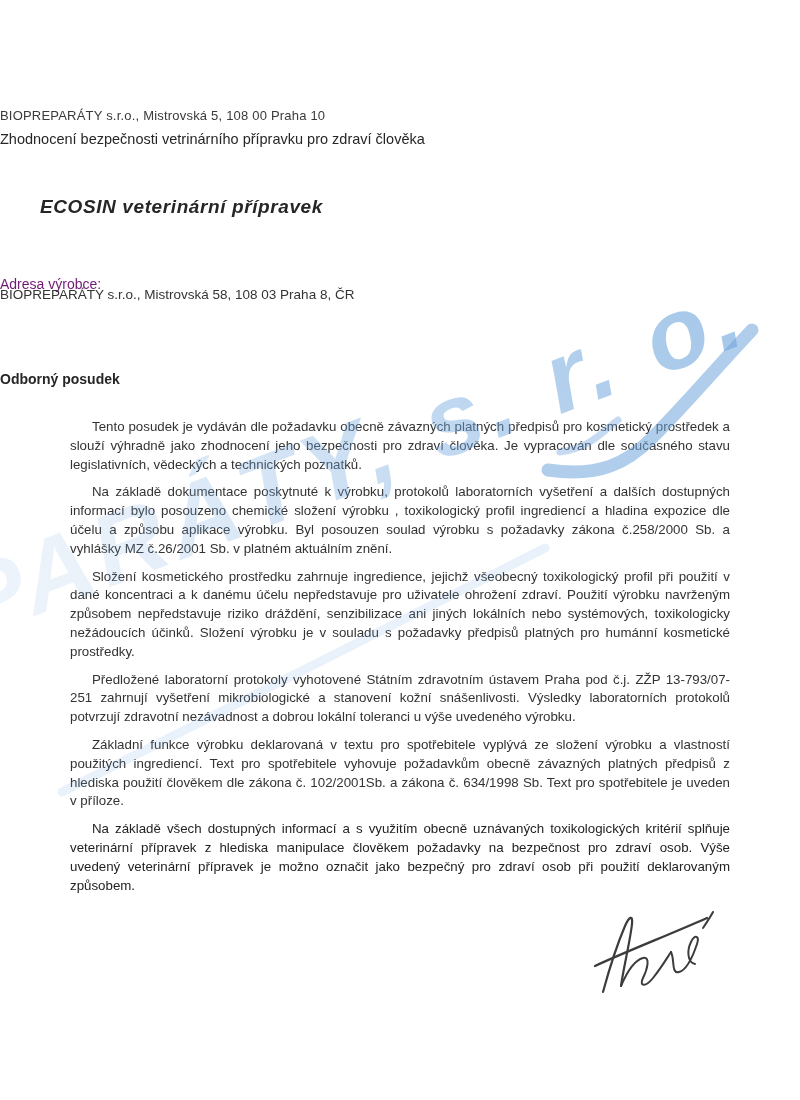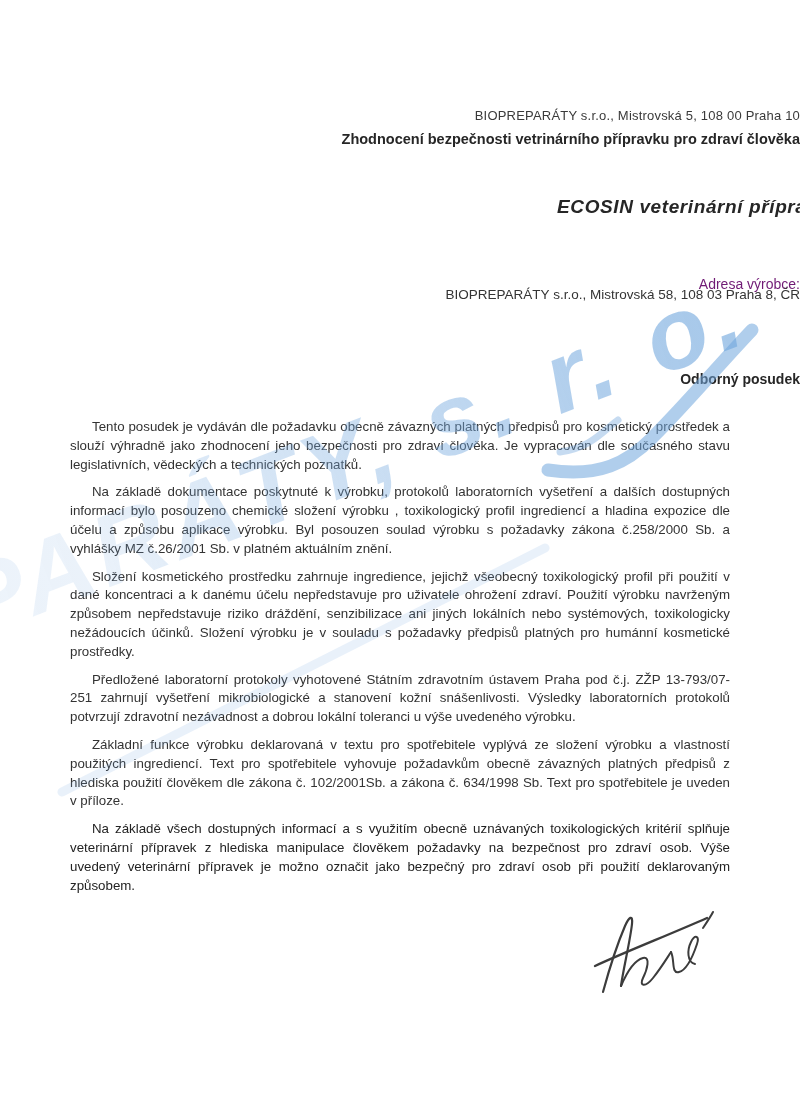--- a/index.html
+++ b/index.html
@@ -10,24 +10,24 @@
     margin: 0 auto;
     background: #ffffff;
     font-family: "Liberation Sans", sans-serif;
     color: #2e2e2e;
     overflow: hidden;
   }
   .centered {
     position: absolute;
     left: 0;
     width: 100%;
-    text-align: right;
+    text-align: left;
   }
   .header-line   { top: 108px; font-size: 13px;   letter-spacing: 0.2px; color: #3a3a3a; }
-  .doc-title     { top: 131px; font-size: 14.5px; font-weight: bold; color: #262626; }
+  .doc-title     { top: 131px; font-size: 14.5px; font-weight: normal; color: #262626; }
   .product-title { top: 196px; font-size: 19px;   font-weight: bold; font-style: italic; letter-spacing: 0.6px; color: #262626; padding-left: 40px; }
   .address-label { top: 276px; font-size: 14px;   color: #701a75; }
   .address-line  { top: 287px; font-size: 13.5px; color: #343434; }
   .section-title { top: 371px; font-size: 14px;   font-weight: bold; color: #262626; }
 
   .body-text {
     position: absolute;
     top: 418px;
     left: 70px;
     width: 660px;

